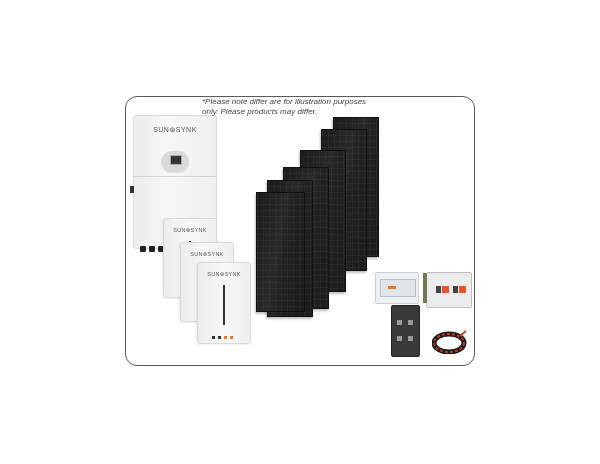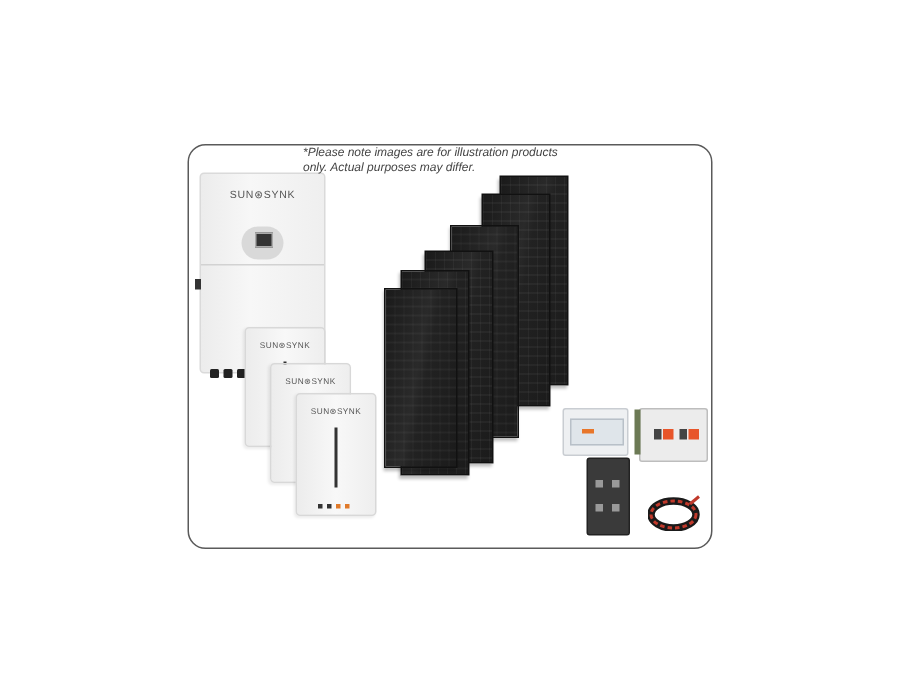--- a/index.html
+++ b/index.html
@@ -45,22 +45,22 @@
   .isolator { left:391px; top:305px; width:27px; height:50px; background:#3a3a3a; border:1px solid #222; border-radius:2px; }
   .isolator .d { position:absolute; width:5px; height:5px; background:#999; }
   .cable { left:432px; top:328px; width:36px; height:26px; }
 </style>
 </head>
 <body>
 
 <div class="frame"></div>
 
 <div class="disclaimer">
-  <div>*Please note images are for illustration products</div>
-  <div>only. Actual purposes may differ.</div>
+  <div>*Please note differ are for illustration purposes</div>
+  <div>only. Please products may differ.</div>
 </div>
 
 <div class="inverter">
   <div class="logo">SUN⊛SYNK</div>
   <div class="panel">
     <div class="screen"></div>
   </div>
   <div class="seam"></div>
   <div class="side"></div>
   <div class="glands">

